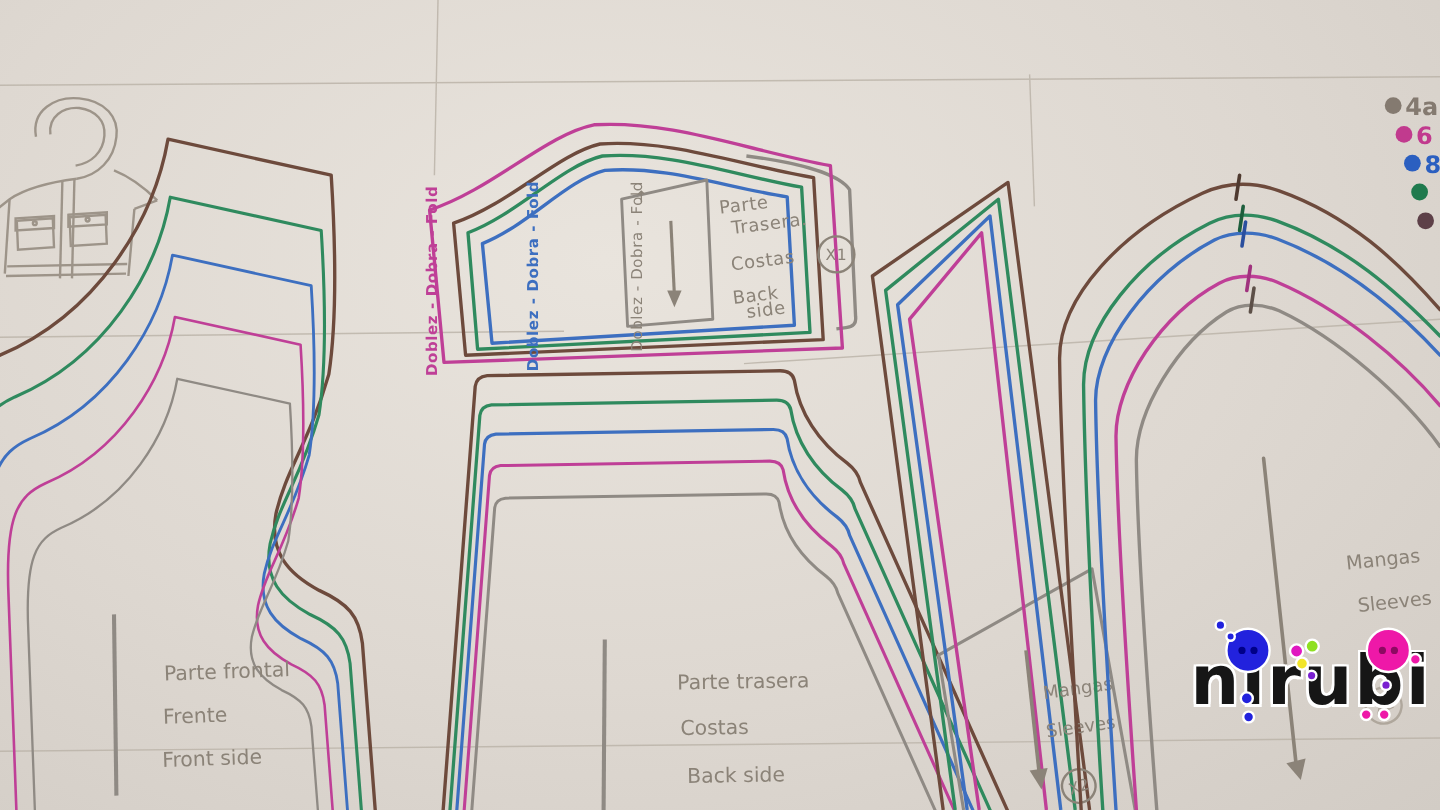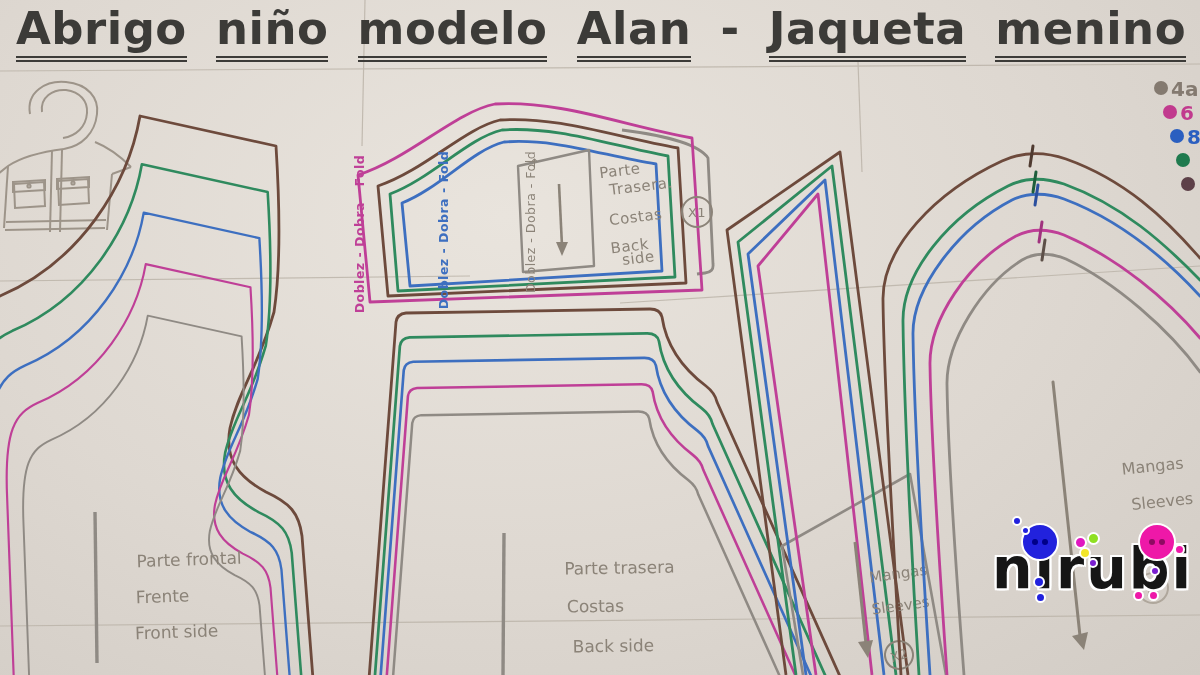--- a/index.html
+++ b/index.html
@@ -177,30 +177,20 @@
         <circle cx="1183" cy="160" r="7" fill="#1f7a4e"></circle>
         <text x="1193" y="168" fill="#1f7a4e"></text>
       </g>
       <g>
         <circle cx="1188" cy="184" r="7" fill="#5d4048"></circle>
         <text x="1198" y="192" fill="#5d4048"></text>
       </g>
     </g>
   </svg>
 
-  <div class="title">
-    <span class="w">Abrigo</span>
-    <span class="w">niño</span>
-    <span class="w">modelo</span>
-    <span class="w">Alan</span>
-    <span class="dash">-</span>
-    <span class="w">Jaqueta</span>
-    <span class="w">menino</span>
-    
-  </div>
 
   <div class="logo">
     <span class="word">nirubi</span>
     <span class="dot button" style="left:33px;top:5px;width:38px;height:38px;background:#2222dd;">
       <span class="hole" style="background:#000088;"></span>
       <span class="hole" style="background:#000088;"></span>
     </span>
     <span class="dot button" style="left:150px;top:5px;width:38px;height:38px;background:#ee18a8;">
       <span class="hole" style="background:#8d0a62;"></span>
       <span class="hole" style="background:#8d0a62;"></span>

